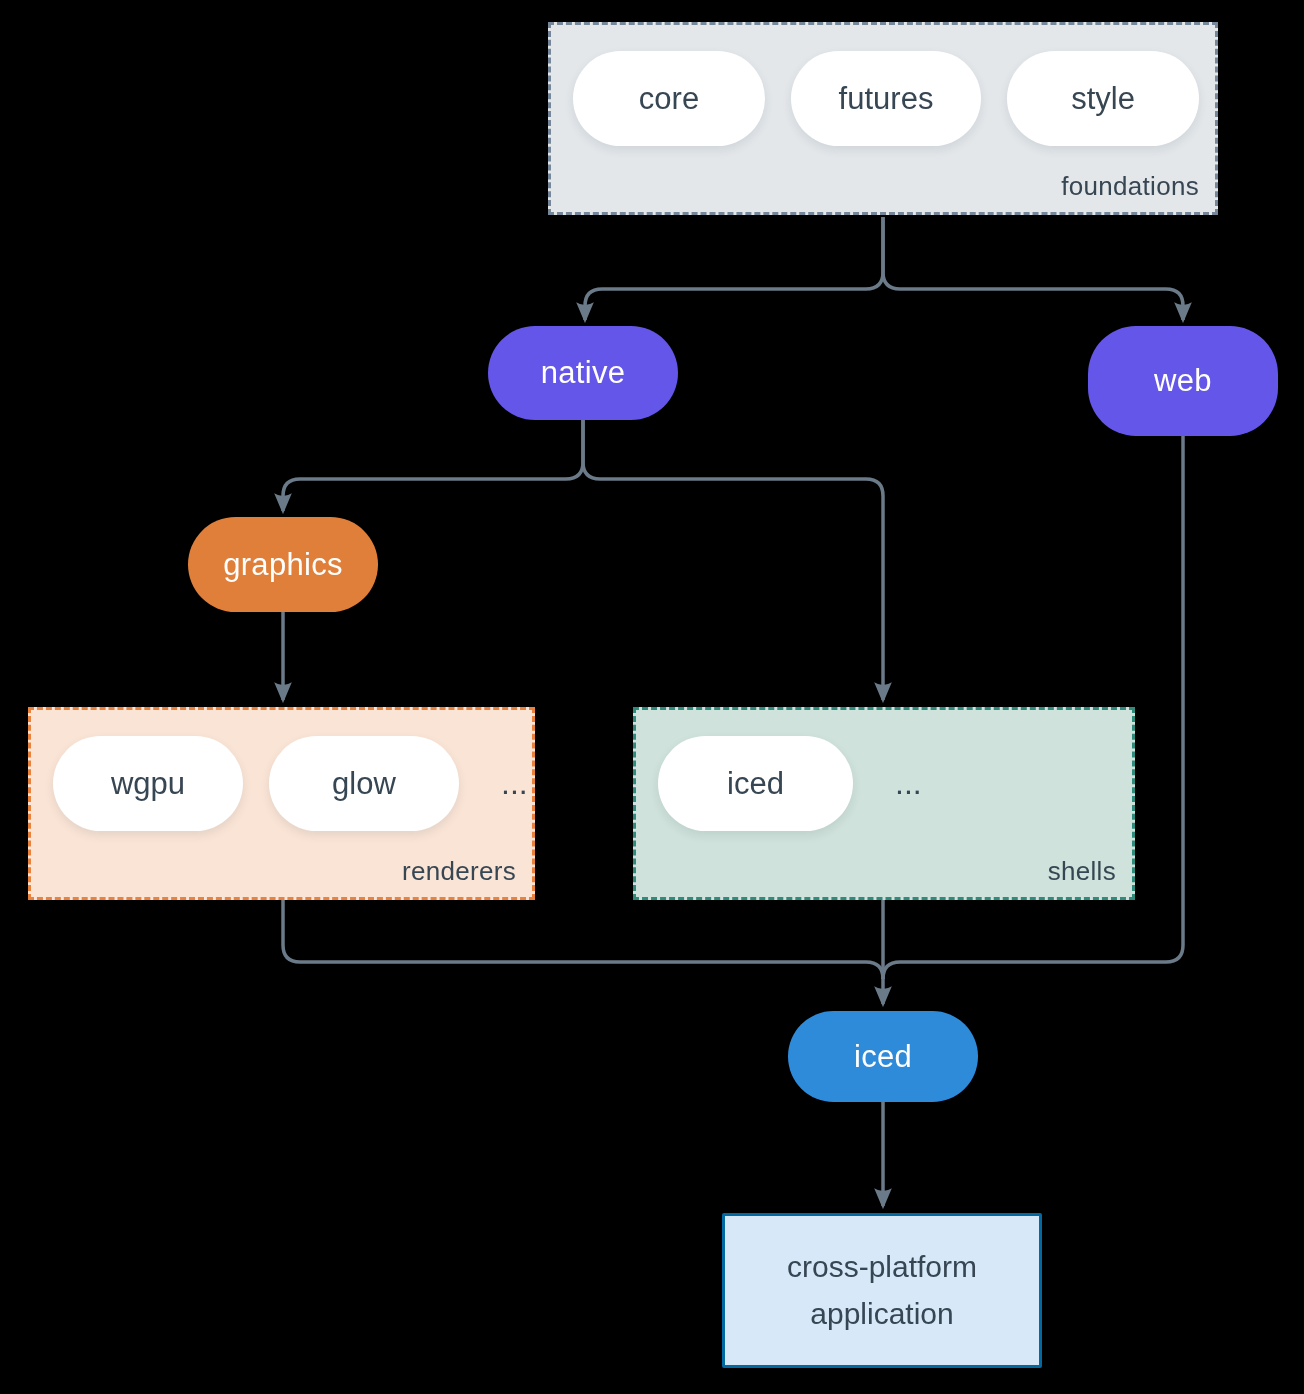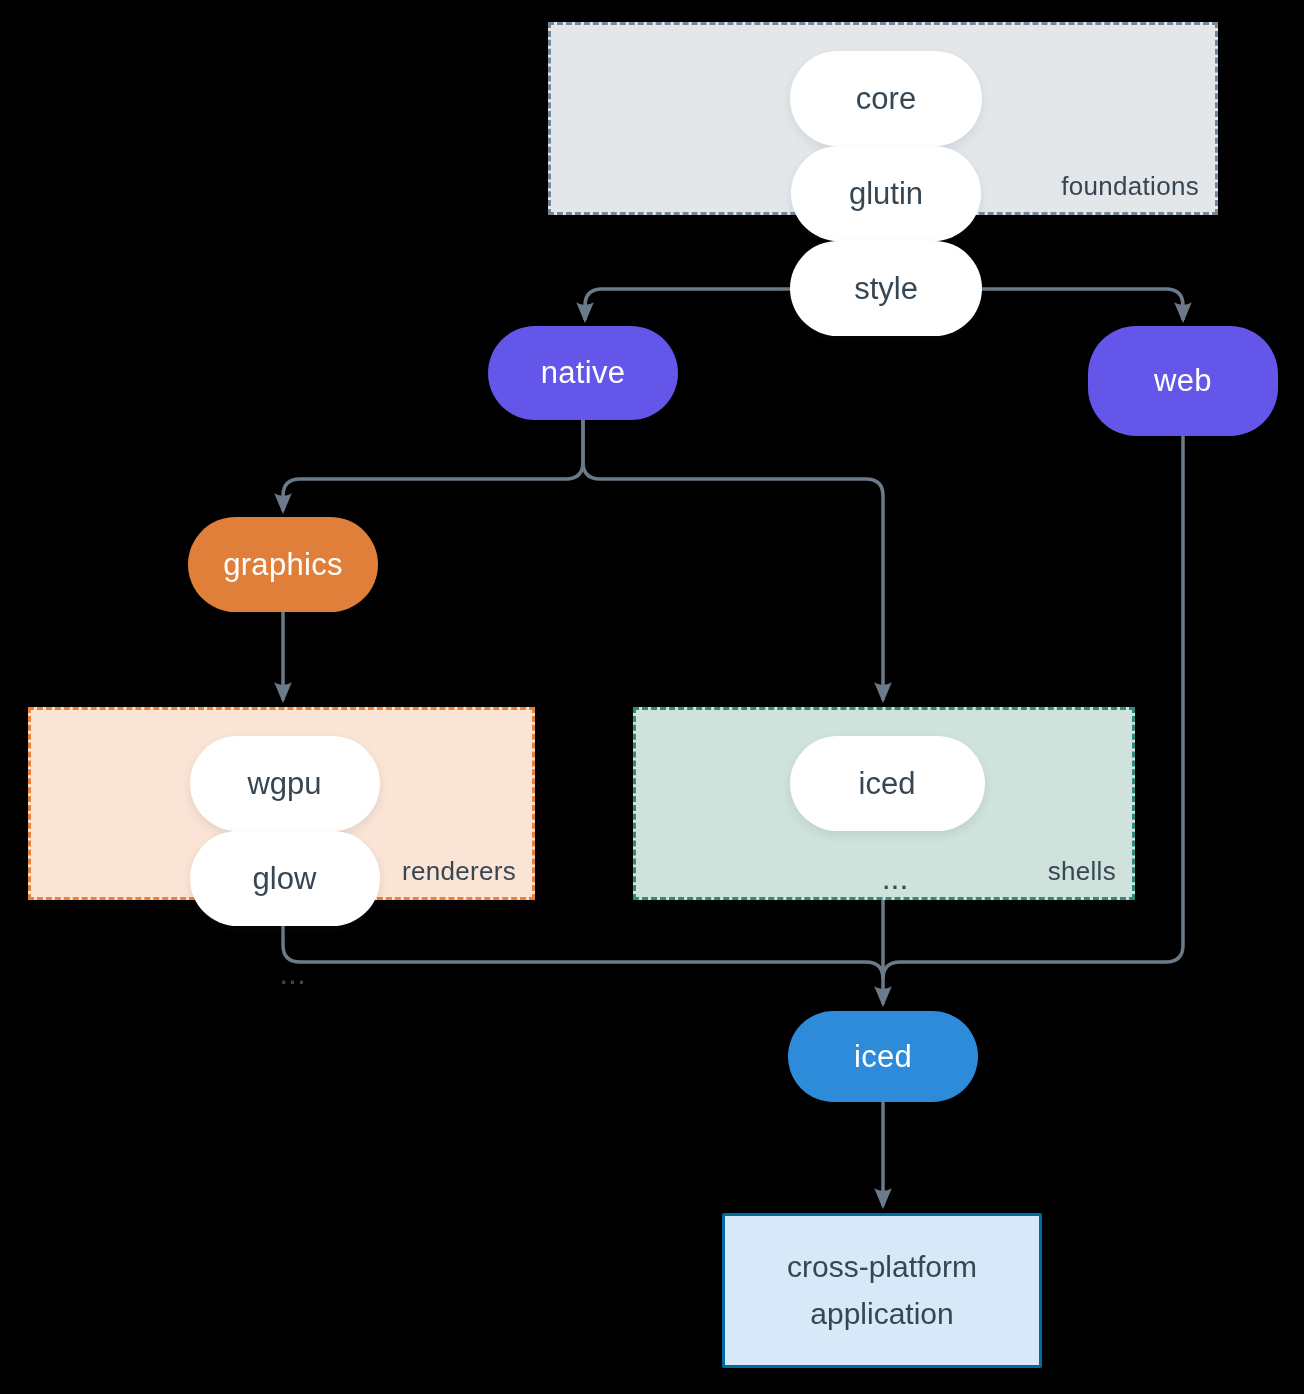--- a/index.html
+++ b/index.html
@@ -14,21 +14,21 @@
   #connectors{position:absolute;left:0;top:0;pointer-events:none;}
 
   
   .group{position:absolute;box-sizing:border-box;}
   .group-label{
     position:absolute;right:16px;bottom:10px;
     font-size:26px;color:#374653;letter-spacing:.3px;
   }
   .pill-row{
     position:absolute;left:22px;top:26px;right:16px;
-    display:flex;align-items:center;flex-direction:column;
+    display:flex;gap:26px;align-items:center;
   }
   .ellipsis{
     font-size:32px;color:#374653;margin-left:16px;
     align-self:center;line-height:95px;
   }
   #group-foundations{
     left:548px;top:22px;width:670px;height:193px;
     background:#E3E7EA;border:3px dashed #76879A;
   }
   #group-renderers{
@@ -94,21 +94,21 @@
       <path d="M283 900 L283 945 Q283 962 300 962 L866 962 Q883 962 883 979"></path>
       <path d="M1183 419 L1183 945 Q1183 962 1166 962 L900 962 Q883 962 883 979"></path>
       <path d="M883 900 L883 1004" marker-end="url(#arrowhead)"></path>
       <path d="M883 1102 L883 1206" marker-end="url(#arrowhead)"></path>
     </g>
   </svg>
 
   <div class="group" id="group-foundations">
     <div class="pill-row">
       <div class="pill w192">core</div>
-      <div class="pill w190">glutin</div>
+      <div class="pill w190">futures</div>
       <div class="pill w192">style</div>
     </div>
     <div class="group-label">foundations</div>
   </div>
 
   <div class="node" id="node-native">native</div>
   <div class="node" id="node-web">web</div>
 
   <div class="node" id="node-graphics">graphics</div>
 

